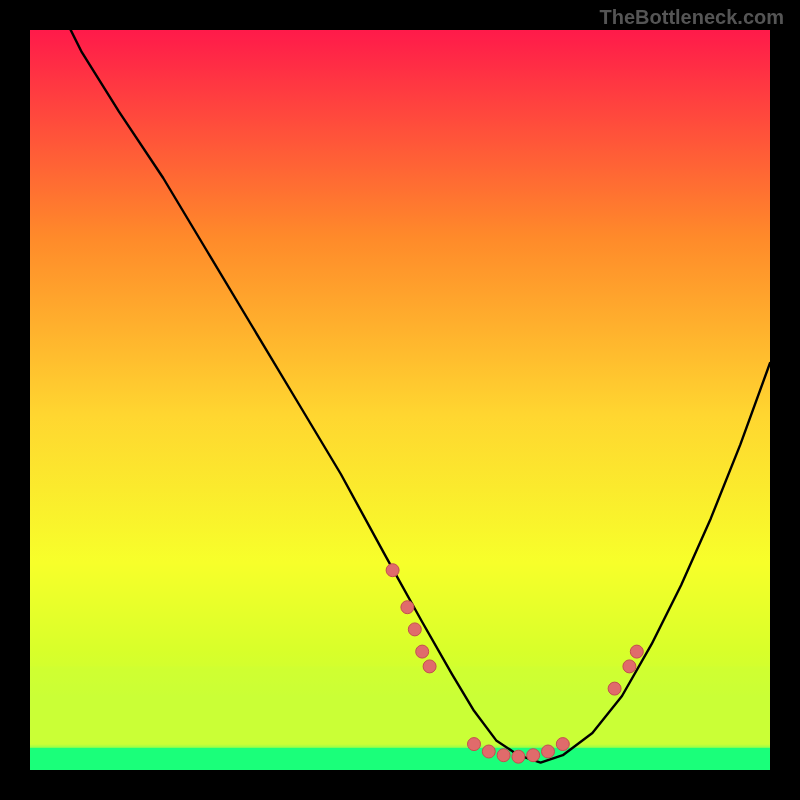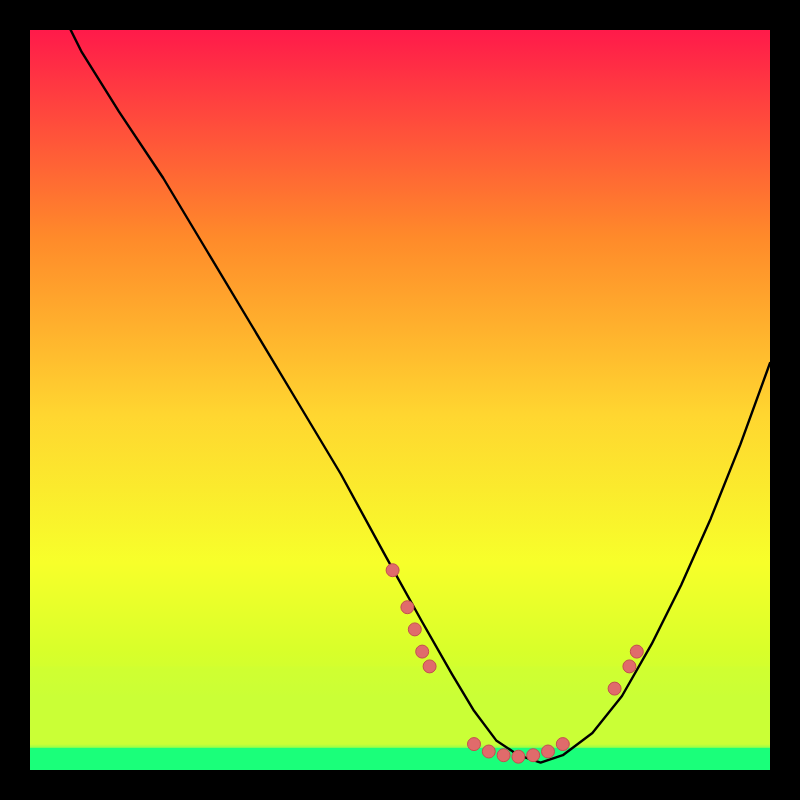--- a/index.html
+++ b/index.html
@@ -25,20 +25,21 @@
     left: 30px;
     top: 30px;
     width: 740px;
     height: 740px;
   }
   svg { display: block; }
 </style>
 </head>
 <body>
 <div class="container">
+  <div class="watermark">TheBottleneck.com</div>
   <div class="plot">
     <svg id="chart-svg" width="740" height="740" viewBox="0 0 740 740">
         <defs>
           <linearGradient id="bg-grad" x1="0" y1="0" x2="0" y2="1">
             <stop offset="0%" stop-color="#ff1a4a"></stop>
             <stop offset="28.000000000000004%" stop-color="#ff8a2a"></stop>
             <stop offset="52%" stop-color="#ffd630"></stop>
             <stop offset="72%" stop-color="#f7ff2a"></stop>
             <stop offset="84%" stop-color="#d8ff2a"></stop>
             <stop offset="90%" stop-color="#caff36"></stop>

